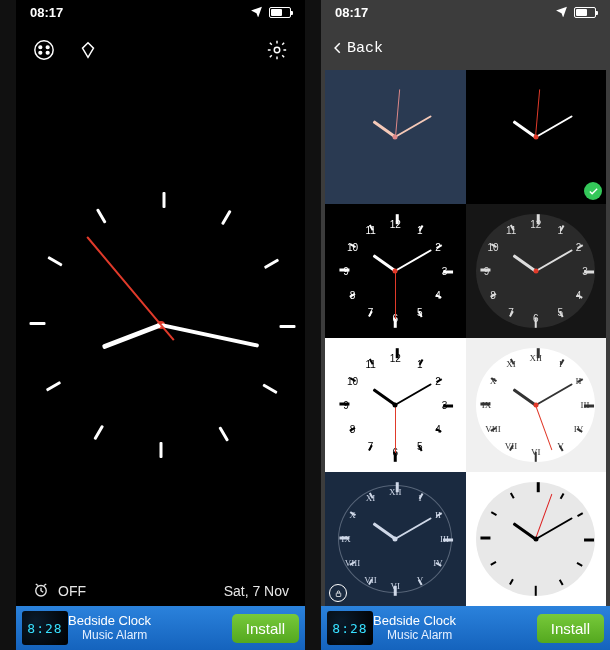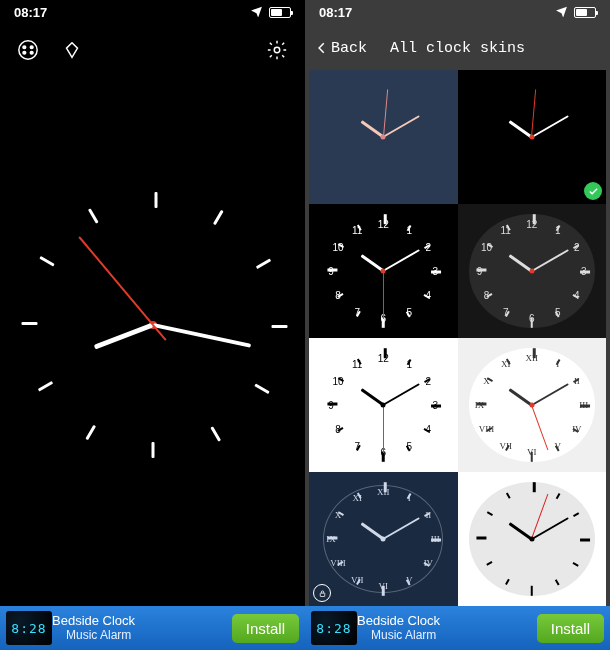--- a/index.html
+++ b/index.html
@@ -3,21 +3,21 @@
 <meta charset="utf-8">
 <style>
   * { box-sizing: border-box; margin: 0; padding: 0; }
   body {
     width: 610px; height: 650px;
     background: #111;
     font-family: -apple-system, Helvetica, Arial, sans-serif;
     display: flex;
     overflow: hidden;
   }
-  .phone { position: relative; width: 305px; height: 650px; background: #000; color: #fff; }
+  .phone { position: relative; width: 305px; height: 650px; background: #000; color: #fff; margin-left: 16px; }
   .phone.right { background: #3c3c3c; }
 
   
   .status { position: absolute; top: 0; left: 0; right: 0; height: 24px; display: flex; align-items: center; justify-content: space-between; padding: 0 14px; font-size: 13px; font-weight: 600; }
   .status .right-icons { display: flex; align-items: center; gap: 6px; }
   .plane { width: 13px; height: 13px; }
   .battery { width: 22px; height: 11px; border: 1px solid #fff; border-radius: 2px; position: relative; }
   .battery::after { content:""; position:absolute; right:-3px; top:3px; width:2px; height:4px; background:#fff; border-radius:0 1px 1px 0;}
   .battery .fill { position:absolute; left:1px; top:1px; bottom:1px; width: 55%; background:#fff; border-radius:1px;}
 
@@ -135,20 +135,32 @@
         <div class="tick" style="transform: rotate(240deg) translate(-50%, 117px);"></div>
         <div class="tick" style="transform: rotate(270deg) translate(-50%, 117px);"></div>
         <div class="tick" style="transform: rotate(300deg) translate(-50%, 117px);"></div>
         <div class="tick" style="transform: rotate(330deg) translate(-50%, 117px);"></div>
         <div class="hand hour" style="transform: rotate(609deg);"></div>
         <div class="hand minute" style="transform: rotate(102deg);"></div>
         <div class="hand second" style="transform: rotate(320deg);"></div>
       </div>
   </div>
 
+  <div class="bottom-row">
+    <div class="alarm-off">
+      <span class="alarm-icon">
+        <svg viewBox="0 0 24 24">
+            <circle cx="12" cy="13" r="7"></circle>
+            <path d="M12 9v4l3 2M5 4l3 2M19 4l-3 2"></path>
+          </svg>
+      </span>
+      <span>OFF</span>
+    </div>
+    <span>Sat, 7 Nov</span>
+  </div>
 
   <div class="ad">
     <div class="ad-thumb">
         <span>8:28</span>
       </div>
     <div class="ad-text">
       <span class="ad-line1">Bedside Clock</span>
       <span class="ad-line2">Music Alarm</span>
     </div>
     <button class="ad-btn">Install</button>
@@ -170,21 +182,20 @@
     </div>
   </div>
 
   <div class="rhdr">
     <div class="back">
       <svg viewBox="0 0 24 24">
           <path d="M15 4l-8 8 8 8"></path>
         </svg>
       <span>Back</span>
     </div>
-    <span class="rtitle">All clock skins</span>
   </div>
 
   <div class="grid" id="skins-grid">
       <div class="cell navy">
         <div class="miniwrap">
           <div class="mini">
             <div class="mhand" style="width: 3px; height: 27px; background: rgb(245, 201, 184); margin-left: -1.5px; margin-top: -27px; transform: rotate(305deg);"></div>
             <div class="mhand" style="width: 2px; height: 42px; background: rgb(245, 201, 184); margin-left: -1px; margin-top: -42px; transform: rotate(60deg);"></div>
             <div class="mhand" style="width: 1px; height: 48px; background: rgb(221, 136, 136); margin-left: -0.5px; margin-top: -48px; transform: rotate(5deg);"></div>
             <div class="mpivot" style="background: rgb(221, 136, 136);"></div>

